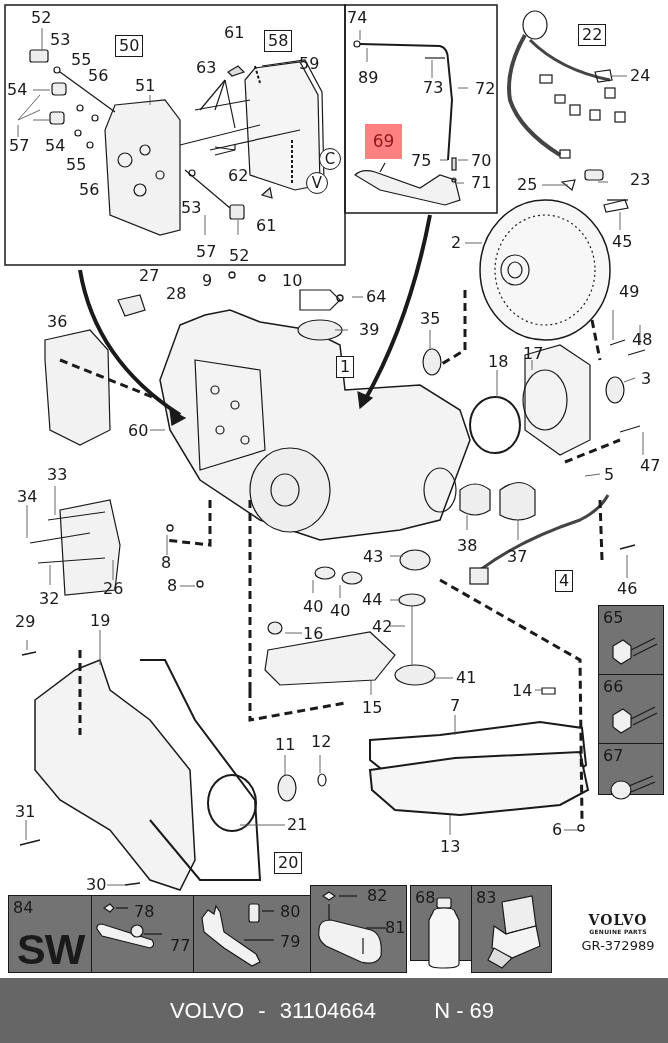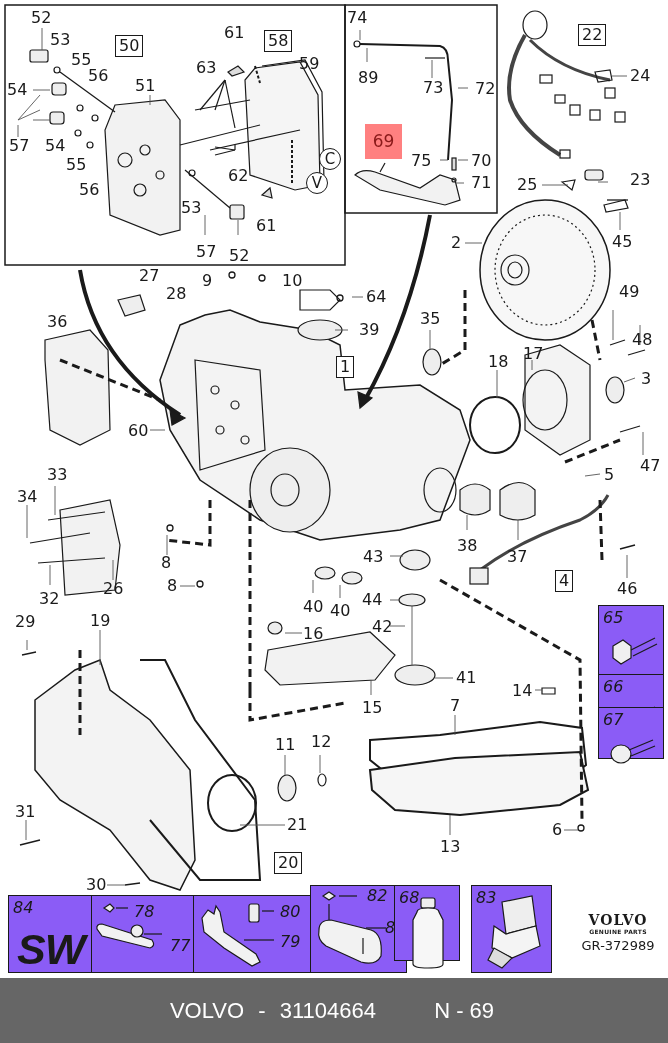--- a/index.html
+++ b/index.html
@@ -3,21 +3,21 @@
 <meta charset="utf-8">
 <style>
   html,body{margin:0;padding:0;background:#fff;}
   body{width:668px;height:1043px;position:relative;overflow:hidden;font-family:"DejaVu Sans",sans-serif;color:#1a1a1a;}
   #diagram{position:absolute;left:0;top:0;width:668px;height:978px;background:#fff;}
   svg.art{position:absolute;left:0;top:0;width:668px;height:978px;}
   .lbl{position:absolute;font-size:16px;line-height:16px;white-space:nowrap;color:#1a1a1a;}
   .boxed{position:absolute;border:1.5px solid #1a1a1a;font-size:16px;line-height:20px;padding:0 3px;background:#fff;}
   .circ{position:absolute;width:20px;height:20px;border:1.3px solid #1a1a1a;border-radius:50%;font-size:15px;line-height:20px;text-align:center;background:#fff;}
   .hl{position:absolute;left:365px;top:124px;width:37px;height:35px;background:#ff8080;color:#8b1a1a;font-size:17px;line-height:35px;text-align:center;}
-  .cell{position:absolute;border:1.5px solid #1a1a1a;box-sizing:border-box;background:#8b5cf6;font-style:italic;}
+  .cell{position:absolute;border:1.5px solid #1a1a1a;box-sizing:border-box;background:#737373;}
   .cell .num{position:absolute;left:4px;top:2px;font-size:16px;}
   .sw{position:absolute;left:8px;top:29px;font-size:43px;font-weight:bold;letter-spacing:-1px;font-family:"Liberation Sans",sans-serif;}
   .brand{position:absolute;left:568px;top:912px;width:100px;text-align:center;}
   .brand .logo{font-family:"DejaVu Serif",serif;font-weight:bold;font-size:14px;letter-spacing:1px;}
   .brand .sub{font-size:6px;font-weight:bold;letter-spacing:0.3px;margin-top:0;}
   .brand .ref{font-size:13px;margin-top:3px;}
   #footer{position:absolute;left:0;top:978px;width:668px;height:65px;background:#666666;color:#fff;font-family:"Liberation Sans",sans-serif;font-size:22px;text-align:center;line-height:65px;}
   #footer span{display:inline-block;}
   #footer .gap{width:34px;}
 </style>
@@ -352,21 +352,21 @@
   <div class="cell" style="left:598px;top:674px;width:66px;height:70px;">
     <span class="num">66</span>
     <svg width="60" height="50" style="position:absolute;left:4px;top:18px;">
         <g fill="none" stroke="#1a1a1a" stroke-width="1.2">
           <polygon points="10,22 20,16 28,22 28,34 18,40 10,34" fill="#f0f0f0"></polygon>
           <line x1="28" y1="26" x2="52" y2="14"></line>
           <line x1="30" y1="32" x2="54" y2="20"></line>
         </g>
       </svg>
   </div>
-  <div class="cell" style="left:598px;top:707px;width:66px;height:52px;padding-left:9px;">
+  <div class="cell" style="left:598px;top:743px;width:66px;height:52px;padding-left:9px;">
     <span class="num">67</span>
     <svg width="60" height="50" style="position:absolute;left:4px;top:18px;">
         <g fill="none" stroke="#1a1a1a" stroke-width="1.2">
           <ellipse cx="18" cy="28" rx="10" ry="9" fill="#f0f0f0"></ellipse>
           <line x1="26" y1="24" x2="50" y2="14"></line>
           <line x1="28" y1="30" x2="52" y2="20"></line>
         </g>
       </svg>
   </div>
 
@@ -406,21 +406,21 @@
           <line x1="18" y1="18" x2="18" y2="34"></line>
           <path d="M8 44 Q8 34 20 34 L60 44 Q72 48 70 70 Q65 80 50 76 L15 60 Q6 54 8 44 Z" fill="#f2f2f2"></path>
           <line x1="52" y1="52" x2="52" y2="68"></line>
           <line x1="28" y1="10" x2="46" y2="10"></line>
           <line x1="55" y1="42" x2="75" y2="42"></line>
         </g>
       </svg>
     <span class="lbl" style="left:56px;top:2px;">82</span>
     <span class="lbl" style="left:74px;top:34px;">81</span>
   </div>
-  <div class="cell" style="left:394px;top:885px;width:66px;height:76px;">
+  <div class="cell" style="left:410px;top:885px;width:66px;height:76px;">
     <span class="num">68</span>
     <svg width="64" height="86" style="position:absolute;left:0;top:0;">
         <g fill="none" stroke="#1a1a1a" stroke-width="1.2">
           <rect x="26" y="12" width="14" height="10" rx="2" fill="#eee"></rect>
           <path d="M22 26 Q22 22 33 22 Q44 22 44 26 L48 34 L48 78 Q48 82 33 82 Q18 82 18 78 L18 34 Z" fill="#f7f7f7"></path>
         </g>
       </svg>
   </div>
   <div class="cell" style="left:471px;top:885px;width:81px;height:88px;">
     <span class="num">83</span>

